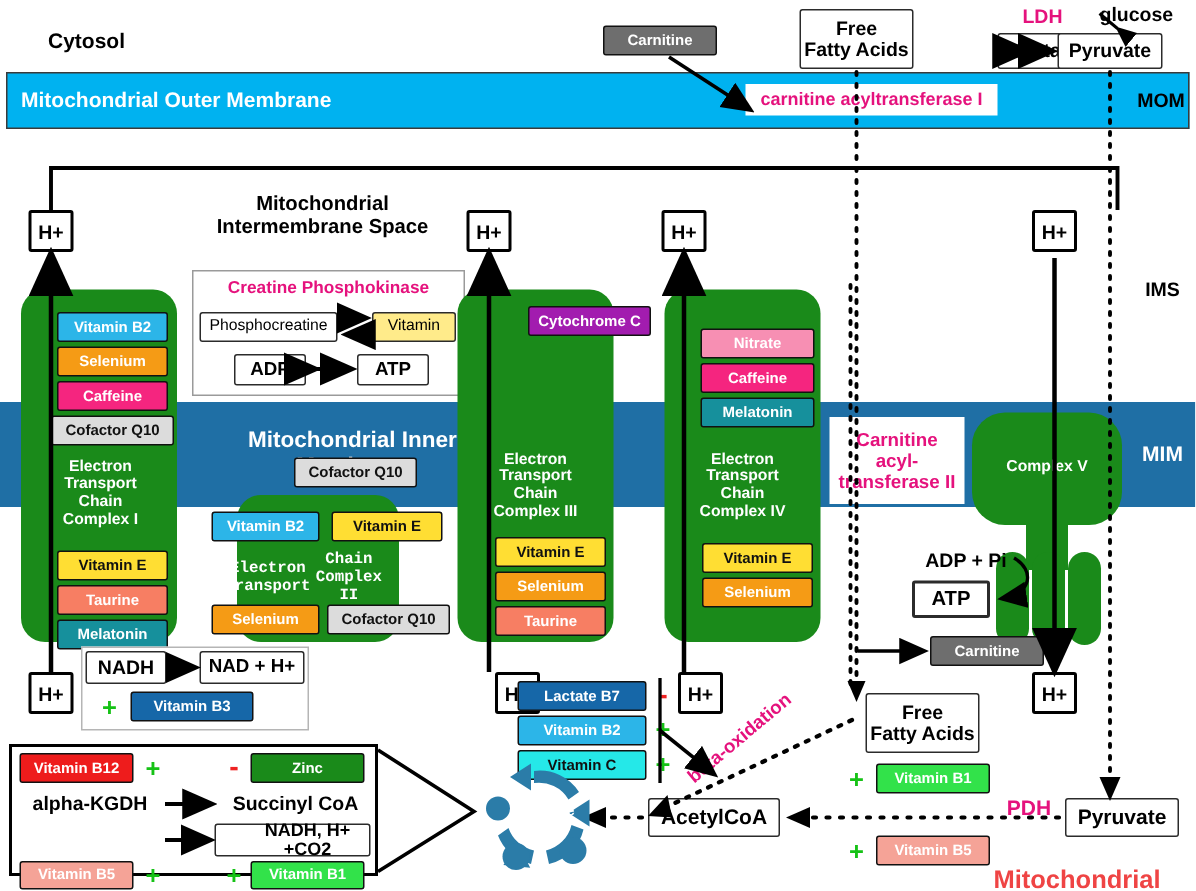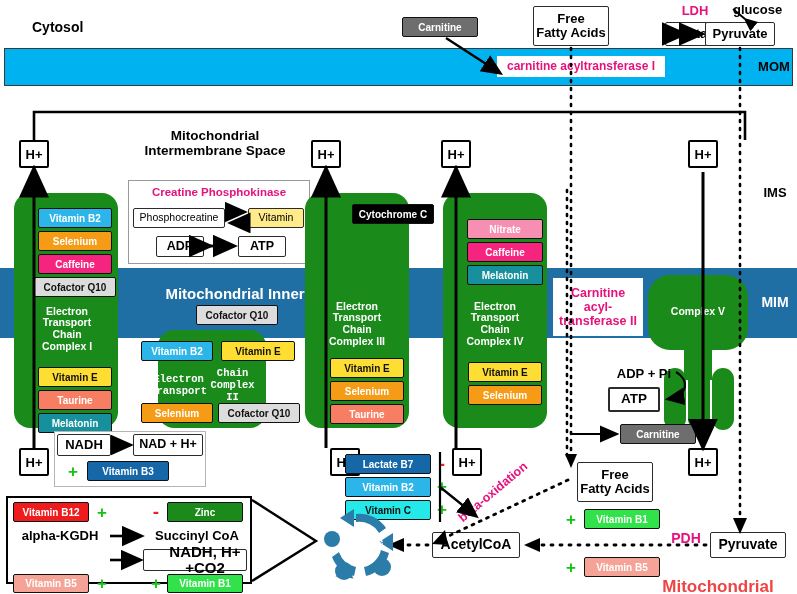--- a/index.html
+++ b/index.html
@@ -38,20 +38,21 @@
 
   .cpk{background:#fff;border:1.4px solid #9a9a9a;}
   .tcaBox{background:#fff;border:2.2px solid #000;}
 </style>
 </head>
 <body>
 
 <div id="stage">
 
   <div class="abs mom" style="left:4px;top:48px;width:789px;height:38px;"></div>
+  <div class="abs txt bold" style="left:14px;top:55px;width:300px;height:24px;color:#fff;font-size:14px;justify-content:flex-start;">Mitochondrial Outer Membrane</div>
   <div class="abs txt bold" style="left:752px;top:56px;width:44px;height:22px;color:#000;font-size:13px;">MOM</div>
 
   <div class="abs mim" style="left:0px;top:268px;width:797px;height:70px;"></div>
   <div class="abs txt bold" style="left:120px;top:278px;width:230px;height:50px;color:#fff;font-size:15px;flex-direction:column;">
     <span>Mitochondrial Inner</span>
     <span>Membrane</span>
   </div>
   <div class="abs txt bold" style="left:754px;top:292px;width:42px;height:22px;color:#fff;font-size:14px;">MIM</div>
 
   <div class="abs txt bold" style="left:32px;top:18px;width:90px;height:20px;color:#000;font-size:14px;justify-content:flex-start;">Cytosol</div>
@@ -140,21 +141,21 @@
       <span>Chain Complex II</span>
   </div>
   <div class="abs chip" style="left:141px;top:403px;width:72px;height:20px;background:#f59b15;color:#fff;">
     <span>Selenium</span>
     </div>
   <div class="abs chip dark" style="left:218px;top:403px;width:82px;height:20px;background:#dcdcdc;">
     <span>Cofactor Q10</span>
     </div>
 
   <div class="abs complex" style="left:305px;top:193px;width:104px;height:235px;"></div>
-  <div class="abs chip" style="left:352px;top:204px;width:82px;height:20px;background:#000000;color:#fff;">
+  <div class="abs chip" style="left:352px;top:204px;width:82px;height:20px;background:#a21caf;color:#fff;">
     <span>Cytochrome C</span>
     </div>
   <div class="abs txt complexlbl" style="left:310px;top:295px;width:94px;height:58px;flex-direction:column;">
     <span>Electron</span>
       <span>Transport</span>
     <span>Chain</span>
       <span>Complex III</span>
   </div>
   <div class="abs chip dark" style="left:330px;top:358px;width:74px;height:20px;background:#ffde33;">
     <span>Vitamin E</span>
@@ -219,21 +220,21 @@
 
   <div class="abs tcaBox" style="left:6px;top:496px;width:246px;height:88px;"></div>
   <div class="abs chip" style="left:13px;top:502px;width:76px;height:20px;background:#ee1c1c;color:#fff;">Vitamin B12</div>
   <div class="abs txt plus" style="left:94px;top:502px;width:16px;height:20px;">+</div>
   <div class="abs txt minus" style="left:148px;top:500px;width:16px;height:22px;">-</div>
   <div class="abs chip" style="left:167px;top:502px;width:76px;height:20px;background:#1a8a1a;color:#fff;">Zinc</div>
 
   <div class="abs txt bold" style="left:14px;top:526px;width:92px;height:20px;font-size:13px;color:#000;">alpha-KGDH</div>
   <div class="abs txt bold" style="left:145px;top:526px;width:104px;height:20px;font-size:13px;color:#000;">Succinyl CoA</div>
 
-  <div class="abs mbox" style="left:143px;top:549px;width:104px;height:22px;font-size:15px;border-width:1.3px;padding-left:20px;">NADH, H+ +CO2</div>
+  <div class="abs mbox" style="left:143px;top:549px;width:104px;height:22px;font-size:12px;border-width:1.3px;padding-left:20px;">NADH, H+ +CO2</div>
 
   <div class="abs chip" style="left:13px;top:574px;width:76px;height:19px;background:#f5a397;color:#fff;">Vitamin B5</div>
   <div class="abs txt plus" style="left:94px;top:574px;width:16px;height:19px;">+</div>
   <div class="abs txt plus" style="left:148px;top:574px;width:16px;height:19px;">+</div>
   <div class="abs chip" style="left:167px;top:574px;width:76px;height:19px;background:#32e24a;color:#fff;">Vitamin B1</div>
 
   <div class="abs chip" style="left:345px;top:454px;width:86px;height:20px;background:#1667a8;color:#fff;">Lactate B7</div>
   <div class="abs txt minus" style="left:434px;top:452px;width:16px;height:22px;">-</div>
   <div class="abs chip" style="left:345px;top:477px;width:86px;height:20px;background:#2cb5e8;color:#fff;">Vitamin B2</div>
   <div class="abs txt plus" style="left:434px;top:476px;width:16px;height:20px;">+</div>

